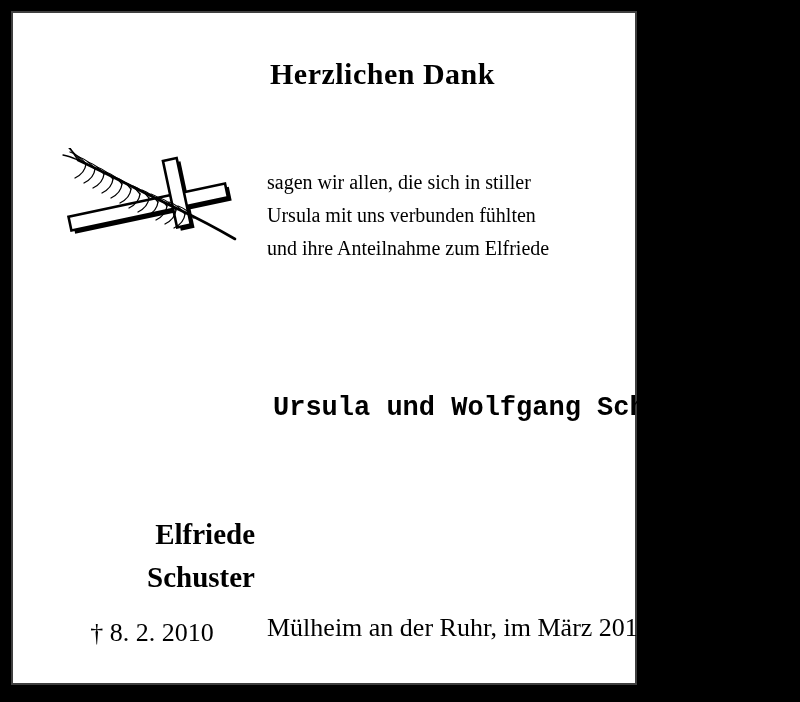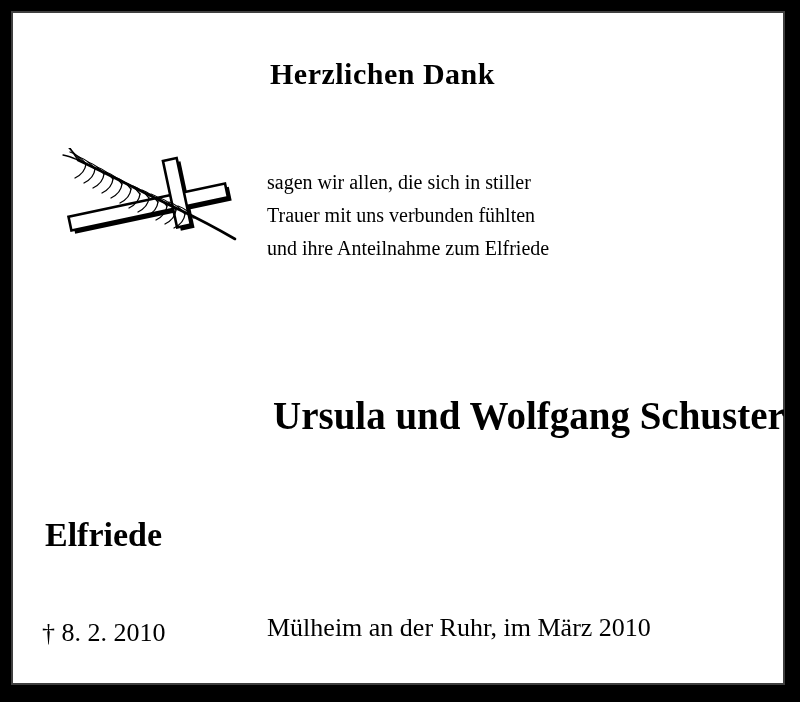--- a/index.html
+++ b/index.html
@@ -8,51 +8,52 @@
     width: 800px;
     height: 702px;
     background: #000;
     font-family: "Liberation Serif", serif;
     color: #000;
     overflow: hidden;
   }
   .card {
     position: absolute;
     left: 11px; top: 11px;
-    width: 774px; height: 674px;
+    width: 626px; height: 674px;
     background: #fff;
     border: 2px solid #3f3f3f;
     box-sizing: border-box;
   }
   .abs { position: absolute; }
   .notice-title {
     left: 257px; top: 44px;
     font-size: 30px; font-weight: bold;
     letter-spacing: 0.5px;
     white-space: nowrap;
   }
   .memorial-icon { left: 39px; top: 135px; }
   .condolence-text {
     left: 254px; top: 153px;
     font-size: 20px; line-height: 33px;
     white-space: nowrap;
   }
   .signers-name {
     left: 260px; top: 380px;
-    font-size: 39px; font-weight: bold;
+    font-size: 27px; font-weight: bold;
     white-space: nowrap;
+    font-family: Liberation Mono, monospace;
   }
   .deceased-name {
-    left: 32px; top: 500px; width: 220px;
-    text-align: left;
-    font-size: 34px; font-weight: bold; line-height: 43px;
+    left: 22px; top: 500px; width: 220px;
+    text-align: right;
+    font-size: 29px; font-weight: bold; line-height: 43px;
   }
   .death-date {
     left: 29px; top: 605px; width: 220px;
-    text-align: left;
+    text-align: center;
     font-size: 26px;
   }
   .place-date-line {
     left: 254px; top: 600px;
     font-size: 26px;
     white-space: nowrap;
   }
 </style>
 </head>
 <body>
@@ -101,28 +102,29 @@
         <path d="M97,50 q-1,9 -11,14" stroke-width="1.3"></path>
         <path d="M106,54 q-1,9 -11,14" stroke-width="1.3"></path>
         <path d="M115,58 q-1,9 -11,14" stroke-width="1.3"></path>
         <path d="M124,62 q-1,9 -11,14" stroke-width="1.3"></path>
         <path d="M133,66 q-1,9 -11,14" stroke-width="1.3"></path>
       </g>
     </svg>
 
     <div class="abs condolence-text">
       <div>sagen wir allen, die sich in stiller</div>
-      <div>Trauer mit uns verbunden fühlten</div>
+      <div>Ursula mit uns verbunden fühlten</div>
       <div>und ihre Anteilnahme zum Elfriede</div>
     </div>
 
     <div class="abs signers-name">Ursula und Wolfgang Schuster</div>
 
     <div class="abs deceased-name">
       <div>Elfriede</div>
+      <div>Schuster</div>
     </div>
 
     <div class="abs death-date">† 8. 2. 2010</div>
 
     <div class="abs place-date-line">Mülheim an der Ruhr, im März 2010</div>
 
   </div>
 </div>
 
 </body></html>

